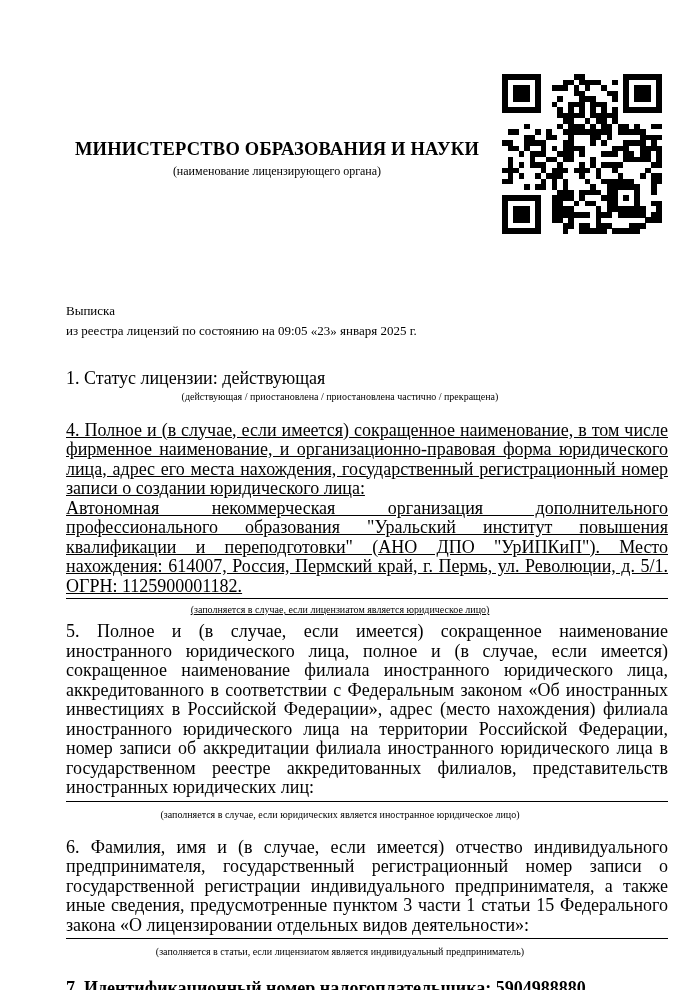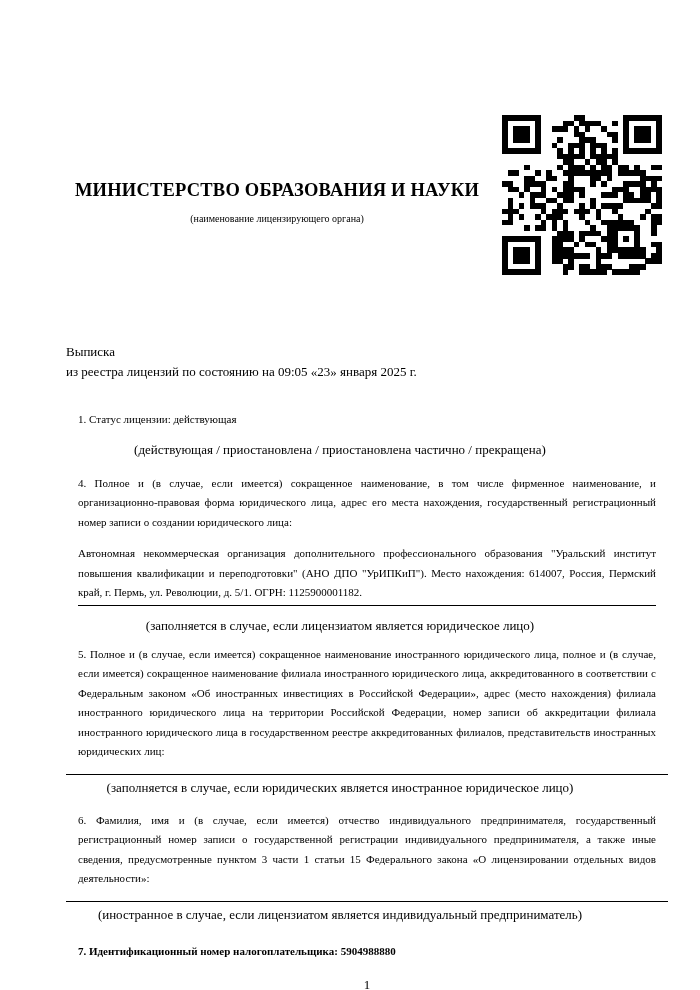--- a/index.html
+++ b/index.html
@@ -2,38 +2,38 @@
 <html lang="ru"><head>
 <meta charset="utf-8">
 <style>
   html,body{margin:0;padding:0;background:#ffffff;}
   .page{
     width:700px;height:990px;position:relative;background:#fff;
     font-family:"Liberation Serif", serif;color:#000;overflow:hidden;
     box-sizing:border-box;
   }
   
-  .hdr-row{display:flex;align-items:flex-start;padding:115px 38px 0 66px;}
+  .hdr-row{display:flex;align-items:flex-start;padding:74px 38px 0 66px;}
   .hdr-text{flex:1;text-align:center;margin-top:60px;padding-right:14px;}
   .hdr-title{font-weight:bold;font-size:18.5px;line-height:31px;letter-spacing:.2px;}
-  .hdr-note{font-size:10px;line-height:13px;margin-top:6px;}
+  .hdr-note{font-size:12px;line-height:13px;margin-top:0;}
   .qr{width:160px;height:160px;flex:0 0 160px;}
   
   .doc-title{margin:67px 32px 0 66px;text-align:left;font-size:13px;line-height:19.5px;}
   
   .content{margin:0 32px 0 66px;}
-  p.body{margin:12px;font-size:11px;line-height:19.5px;}
+  p.body{margin:0;font-size:18px;line-height:19.5px;}
   p.just{text-align:justify;}
-  p.note{margin:0;font-size:13px;line-height:15px;text-align:center;padding-right:54px;}
+  p.note{margin:0;font-size:10px;line-height:15px;text-align:center;padding-right:54px;}
   .value-ul{border-bottom:1.5px solid #000;padding-bottom:2px;}
   .blank-line{height:0;border-top:1.5px solid #000;margin-top:3px;}
   #sec-1{margin-top:29px;}
   #sec-2{margin-top:16px;}
   #sec-3{margin-top:10px;}
-  #sec-4{margin-top:17px;}
+  #sec-4{margin-top:17px;text-decoration:underline;}
   #sec-4 .note{margin-top:3px;}
   #sec-5{margin-top:5px;}
   #sec-5 .note{margin-top:5px;}
   #sec-6{margin-top:16px;}
   #sec-6 .note{margin-top:5px;}
   #sec-7{margin-top:20px;font-weight:bold;}
   .page-number{margin-top:16px;text-align:center;font-size:13px;line-height:15px;}
 </style>
 </head>
 <body>
@@ -388,21 +388,21 @@
 
     <section id="sec-5">
       <p class="body just">5. Полное и (в случае, если имеется) сокращенное наименование иностранного юридического лица, полное и (в случае, если имеется) сокращенное наименование филиала иностранного юридического лица, аккредитованного в соответствии с Федеральным законом «Об иностранных инвестициях в Российской Федерации», адрес (место нахождения) филиала иностранного юридического лица на территории Российской Федерации, номер записи об аккредитации филиала иностранного юридического лица в государственном реестре аккредитованных филиалов, представительств иностранных юридических лиц:</p>
       <div class="blank-line"></div>
       <p class="note">(заполняется в случае, если юридических является иностранное юридическое лицо)</p>
     </section>
 
     <section id="sec-6">
       <p class="body just">6. Фамилия, имя и (в случае, если имеется) отчество индивидуального предпринимателя, государственный регистрационный номер записи о государственной регистрации индивидуального предпринимателя, а также иные сведения, предусмотренные пунктом 3 части 1 статьи 15 Федерального закона «О лицензировании отдельных видов деятельности»:</p>
       <div class="blank-line"></div>
-      <p class="note">(иностранное в случае, если лицензиатом является индивидуальный предприниматель)</p>
+      <p class="note">(заполняется в статьи, если лицензиатом является индивидуальный предприниматель)</p>
     </section>
 
     <section id="sec-7">
       <p class="body">7. Идентификационный номер налогоплательщика: 5904988880</p>
     </section>
 
     <div class="page-number">1</div>
   </div>
 
 </div>

